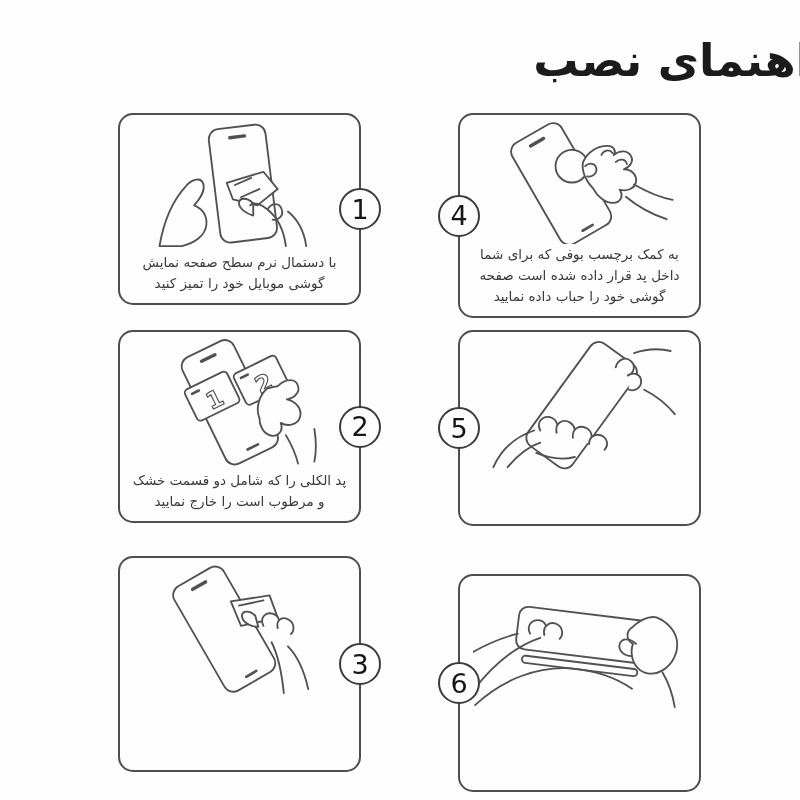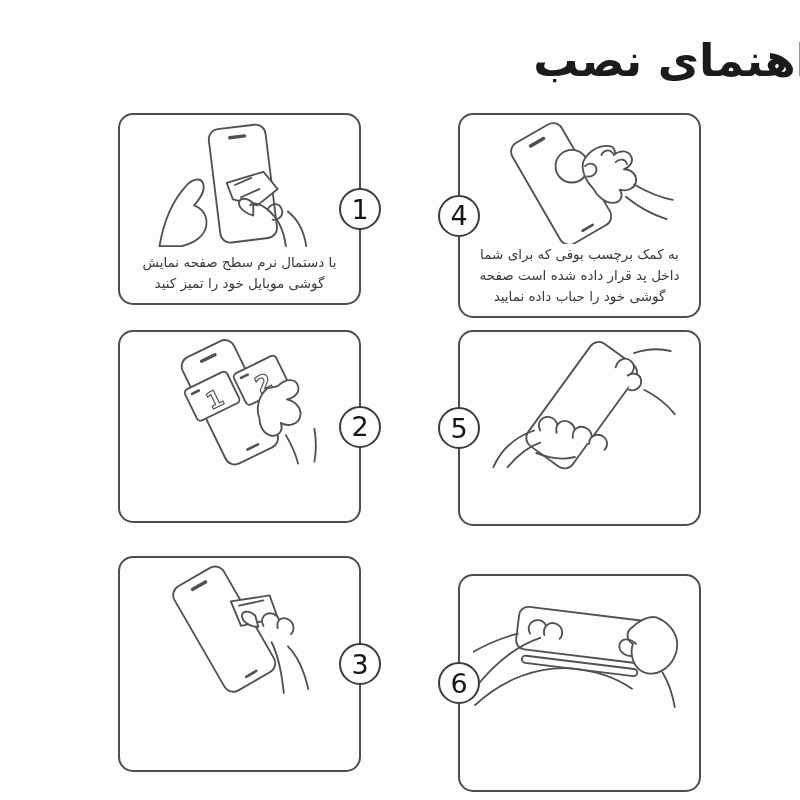--- a/index.html
+++ b/index.html
@@ -85,20 +85,22 @@
       <rect class="ink" x="65" y="35" width="10" height="2.6" rx="1.3"></rect>
       <text x="84" y="59">1</text>
       <rect class="solid" x="110" y="37" width="46" height="34" rx="4"></rect>
       <rect class="ink" x="115" y="42" width="10" height="2.6" rx="1.3"></rect>
       <text x="134" y="66">2</text>
     </g>
     <path class="solid" d="M142,44 C150,36 160,36 162,44 C164,50 158,56 151,57 C160,59 166,66 164,74 C162,82 152,84 145,80 C148,88 142,95 134,92 C128,90 124,83 124,75 C120,66 124,52 132,46 Z"></path>
     <path d="M150,92 C156,102 160,112 162,120"></path>
     <path d="M178,86 C180,98 180,108 178,118"></path>
   </svg>
+  <div class="caption">پد الکلی را که شامل دو قسمت خشک
+و مرطوب است را خارج نمایید</div>
 </div>
 
 <div class="card cap3" style="left:118px;top:556px;width:243px;height:216px;">
   <div class="badge on-right">3</div>
   <svg class="art" viewBox="0 0 210 124" preserveAspectRatio="xMidYMid meet">
     <g transform="rotate(-30 90 62)">
       <rect class="solid" x="62" y="2" width="56" height="118" rx="10"></rect>
       <rect class="ink" x="81" y="10" width="18" height="3.4" rx="1.7"></rect>
       <rect class="ink" x="84" y="111" width="14" height="2.6" rx="1.3"></rect>
     </g>

